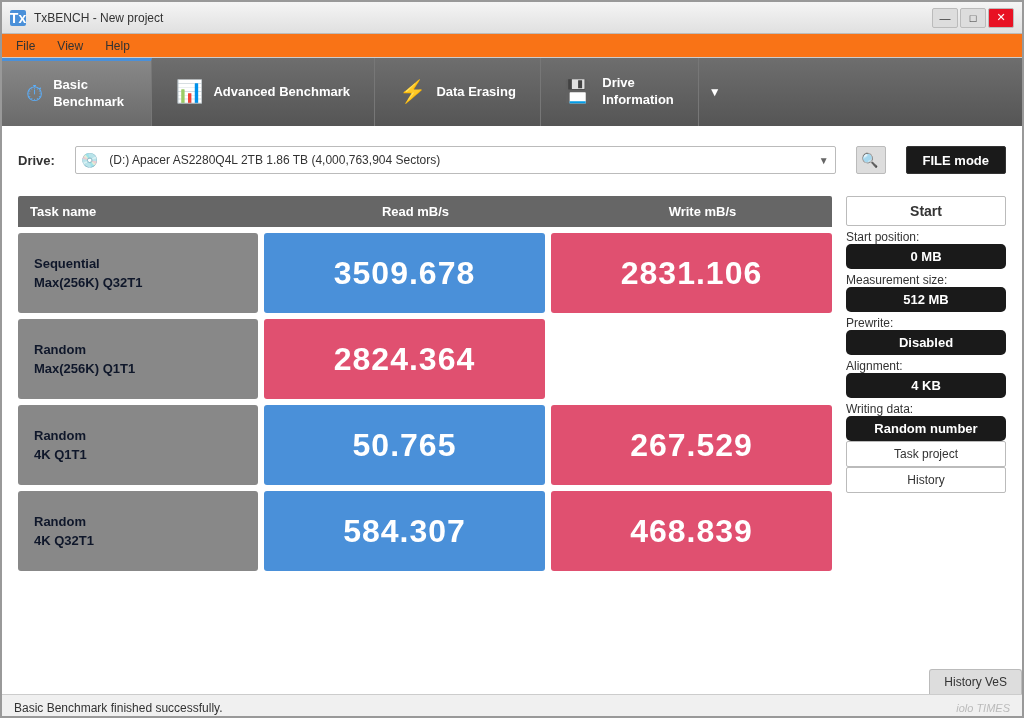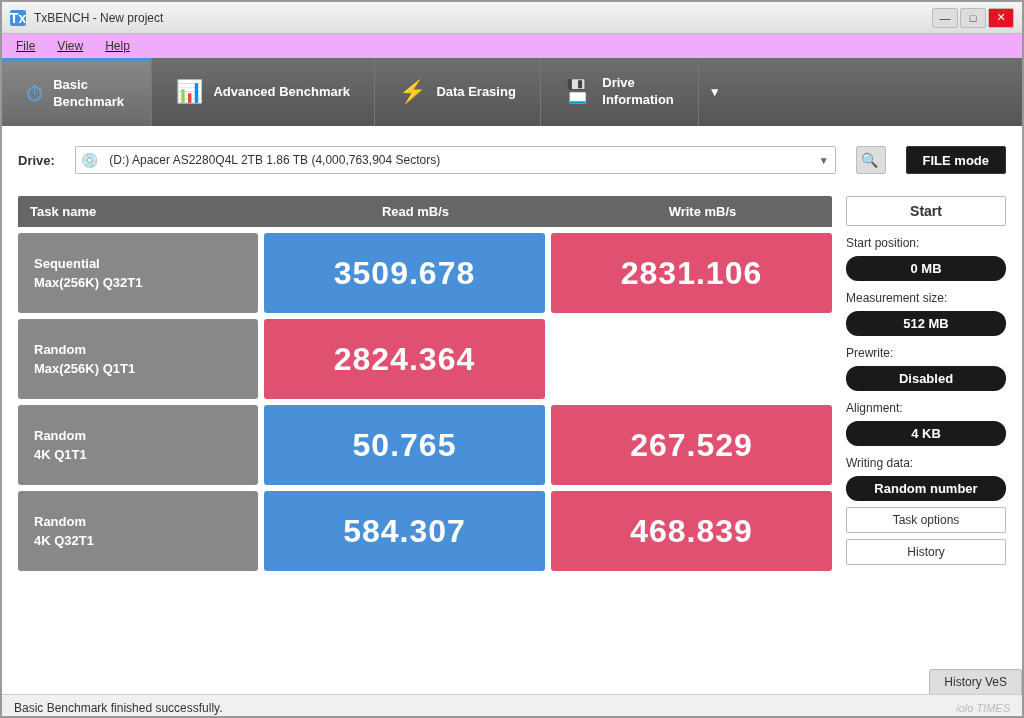--- a/index.html
+++ b/index.html
@@ -58,28 +58,27 @@
       display: flex;
       align-items: center;
       justify-content: center;
       font-size: 11px;
       color: #333;
     }
     .title-btn.close { background: #e81123; color: white; }
 
     
     .menu-bar {
-      background: #f0abfc;
+      background: #f97316;
       height: 24px;
       display: flex;
       align-items: center;
       padding: 0 4px;
       border-bottom: 1px solid #ccc;
       gap: 2px;
-      text-decoration: underline;
     }
     .menu-item {
       padding: 2px 10px;
       font-size: 12px;
       color: #333;
       cursor: pointer;
       border-radius: 2px;
     }
 
     
@@ -222,21 +221,21 @@
 
     .bench-row {
       display: grid;
       grid-template-columns: 240px 1fr 1fr;
       gap: 6px;
       margin-bottom: 6px;
       align-items: center;
     }
     .bench-task-name {
       background: #888;
-      color: #ffffff;
+      color: #0f172a;
       padding: 14px 16px;
       font-size: 13px;
       font-weight: bold;
       border-radius: 3px;
       line-height: 1.5;
       height: 80px;
       display: flex;
       align-items: center;
     }
     .bench-read {
@@ -265,21 +264,21 @@
       align-items: center;
       justify-content: center;
       letter-spacing: 1px;
     }
 
     
     .right-panel {
       width: 160px;
       display: flex;
       flex-direction: column;
-      gap: 6px;
+      gap: 0;
     }
     .start-btn {
       background: white;
       border: 1px solid #bbb;
       padding: 6px 12px;
       font-size: 14px;
       font-weight: bold;
       cursor: pointer;
       border-radius: 2px;
       text-align: center;
@@ -292,21 +291,21 @@
       color: #333;
       margin-top: 4px;
     }
     .panel-value-box {
       background: #1a1a1a;
       color: white;
       font-size: 13px;
       font-weight: bold;
       text-align: center;
       padding: 5px 8px;
-      border-radius: 12px;
+      border-radius: 5px;
       width: 100%;
     }
     .panel-btn {
       background: white;
       border: 1px solid #bbb;
       padding: 5px 8px;
       font-size: 12px;
       cursor: pointer;
       border-radius: 2px;
       text-align: center;
@@ -474,21 +473,21 @@
 
         <span class="panel-label">Prewrite:</span>
         <div class="panel-value-box">Disabled</div>
 
         <span class="panel-label">Alignment:</span>
         <div class="panel-value-box">4 KB</div>
 
         <span class="panel-label">Writing data:</span>
         <div class="panel-value-box">Random number</div>
 
-        <button class="panel-btn">Task options</button>
+        <button class="panel-btn">Task project</button>
         <button class="panel-btn">History</button>
       </div>
 
     </div>
   </div>
 
   <div class="status-bar">
     <span>Basic Benchmark finished successfully.</span>
     <span class="watermark">iolo TIMES</span>
   </div>

